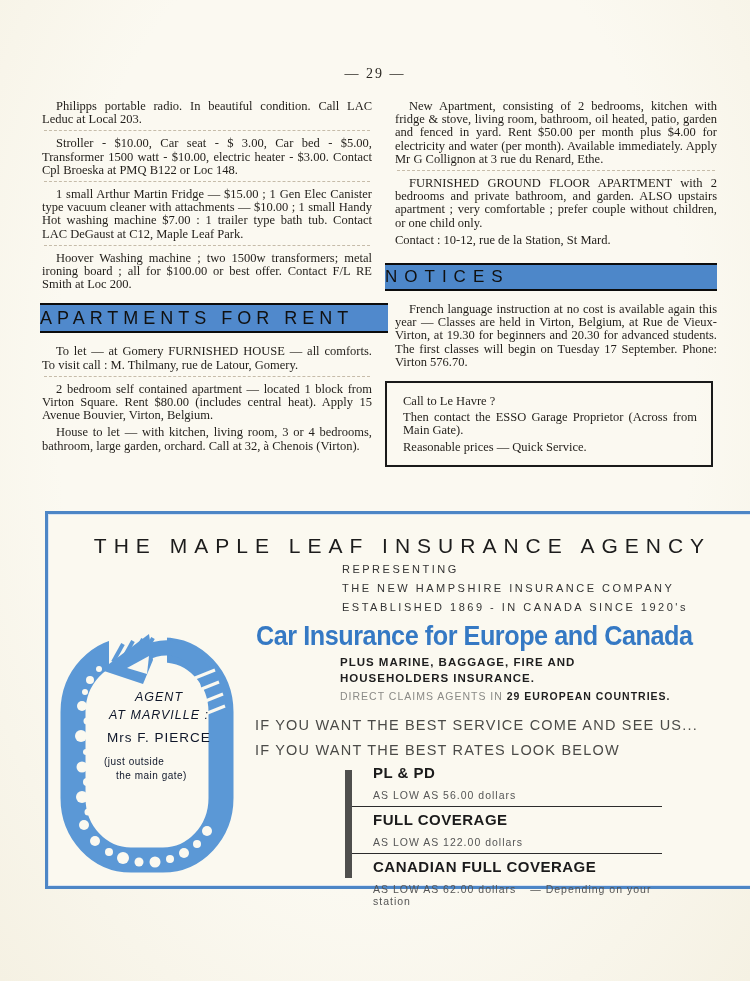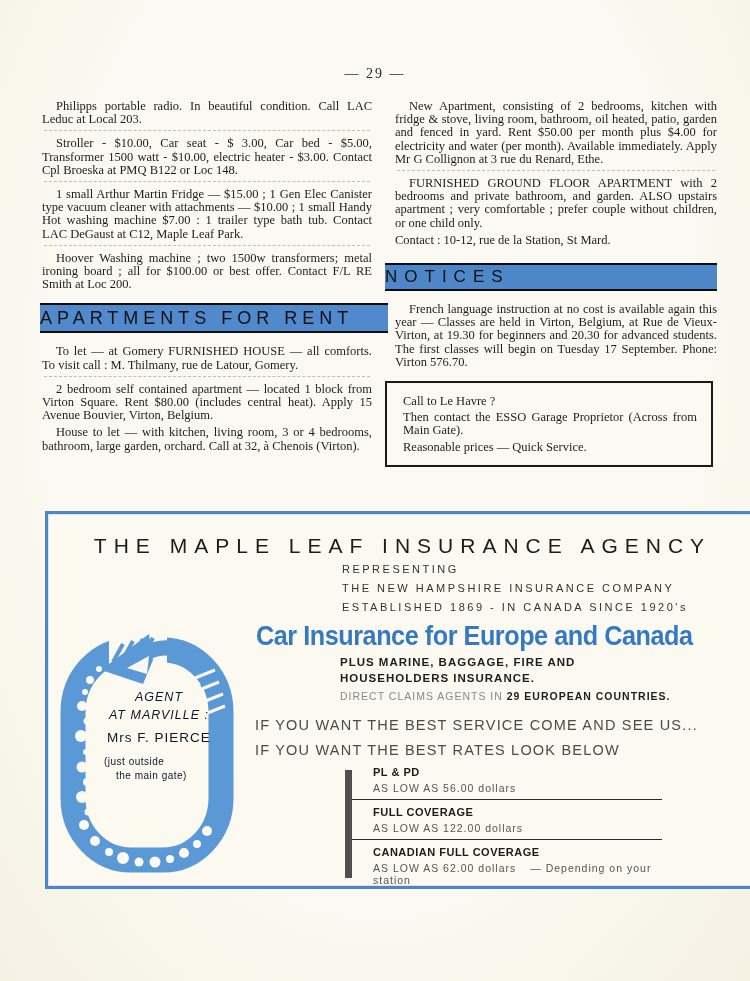--- a/index.html
+++ b/index.html
@@ -44,22 +44,22 @@
                 font-weight:700; letter-spacing:1px; line-height:16px; color:#1e1e1e; }
   .ad-claims { position:absolute; left:292px; top:176px; font-size:10.5px; letter-spacing:1px; white-space:nowrap; }
   .ad-claims .lt { color:#8a8a86; }
   .ad-claims .bd { font-weight:700; color:#1e1e1e; }
   .ad-service { position:absolute; left:207px; font-size:14.5px; letter-spacing:1.2px;
                 color:#4b4b48; white-space:nowrap;text-align:center; }
   .svc1 { top:203px; } .svc2 { top:228px; }
   .rates { position:absolute; left:297px; top:250px; width:322px; }
   .rates .bar { position:absolute; left:0; top:6px; width:7px; height:108px; background:#4f4f4d; }
   .rate { margin-left:28px; }
-  .rate .t { font-size:11px; font-weight:700; color:#1b1b1b; line-height:17px; letter-spacing:.5px; }
-  .rate .p { font-size:10.5px; color:#555; letter-spacing:1px; margin-top:1px; }
+  .rate .t { font-size:15px; font-weight:700; color:#1b1b1b; line-height:17px; letter-spacing:.5px; }
+  .rate .p { font-size:10.5px; color:#555; letter-spacing:1px; margin-top:8px; }
   .rate .p .note { margin-left:14px; }
   .rate-rule { border:0; border-top:1.5px solid #2c2c2c; margin:5px 0 4px 7px; width:310px; }
 
   .wreath { position:absolute; left:9px; top:112px; width:182px; height:256px; }
   .agent-text { position:absolute; left:52px; top:176px; width:118px; text-align:center;
                 font-family:Liberation Sans, sans-serif; color:#0f172a; }
   .agent-text .it { font-style:italic; font-size:12.5px; letter-spacing:1px; margin-bottom:4px; }
   .agent-text .nm { font-size:13.5px; letter-spacing:1px; margin:8px 0 10px; }
   .agent-text .sm { font-size:10px; letter-spacing:.5px; text-align:left; margin-left:4px; line-height:14px; }
   .agent-text .sm2 { margin-left:16px; }

